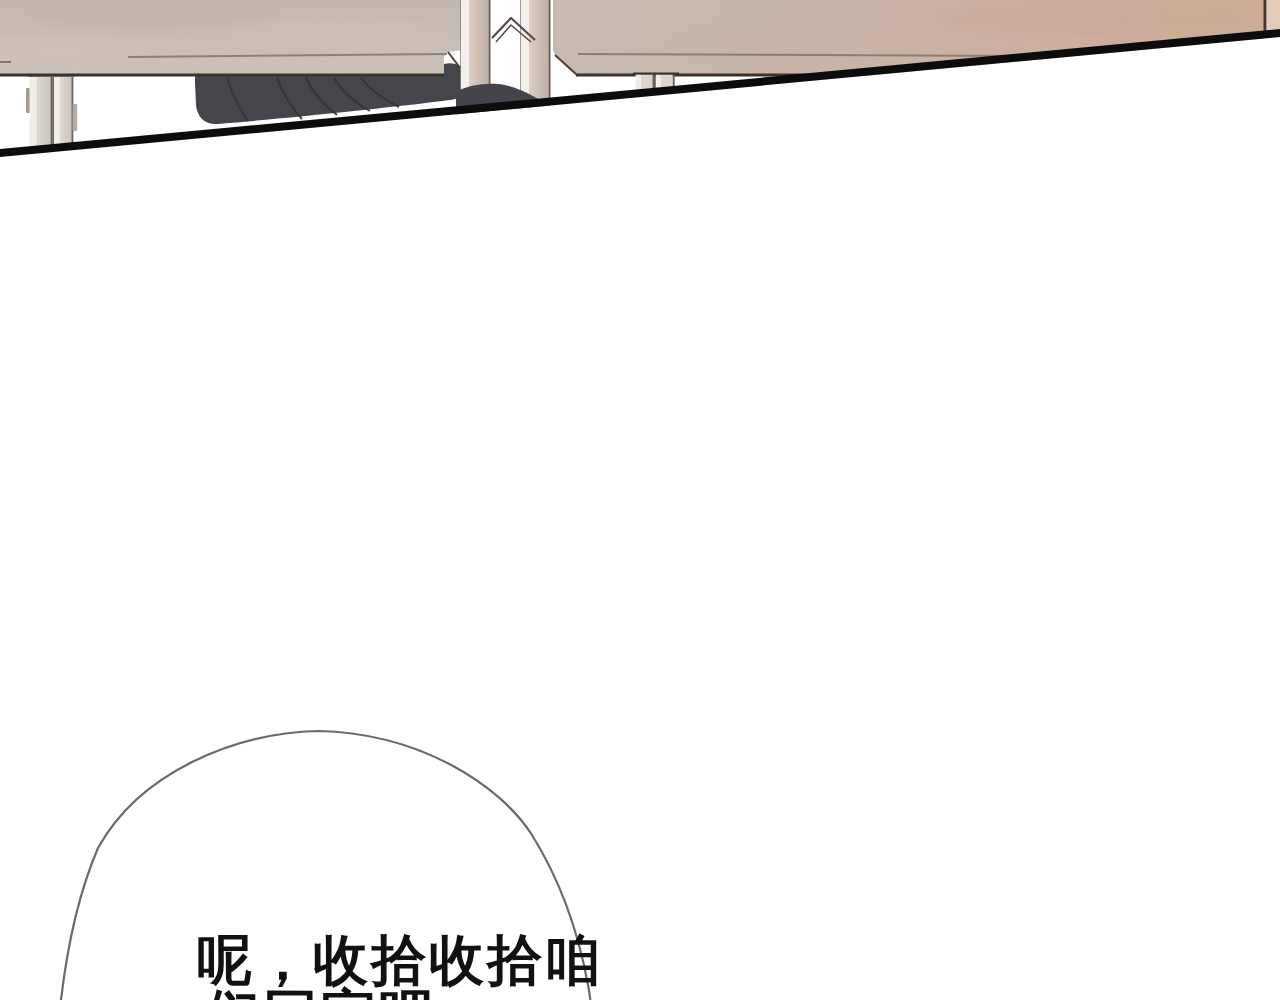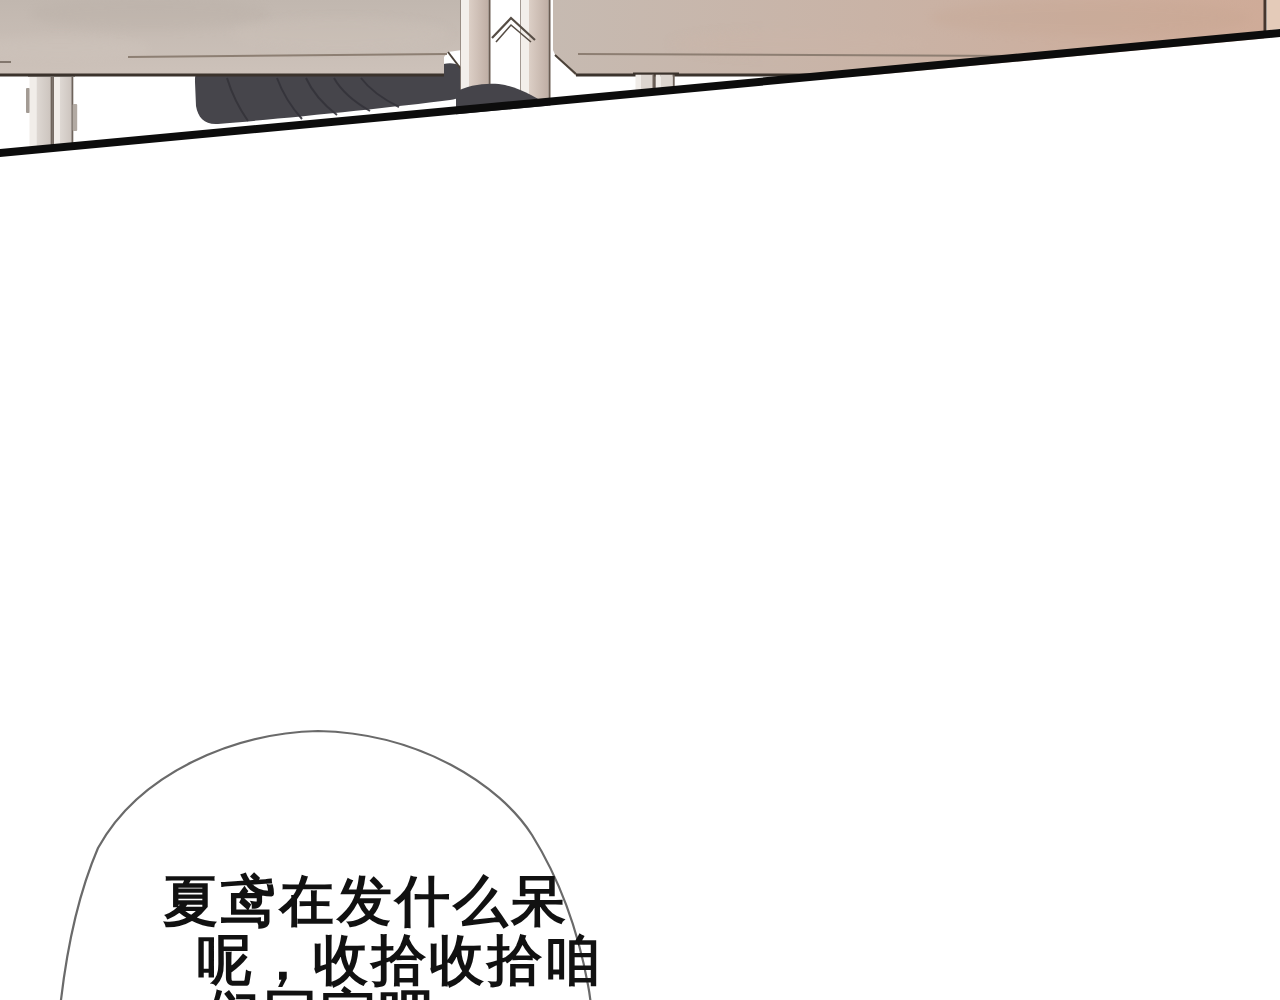--- a/index.html
+++ b/index.html
@@ -166,17 +166,16 @@
 
     <path d="M318,731
              C 235,733 140,772 98,848
              C 80,890 68,940 61,1000
              L 58,1060 L 595,1060
              C 593,1020 591,1000 588,985
              C 578,930 560,880 532,835
              C 500,785 420,733 318,731 Z" fill="#ffffff" stroke="#6a6a6a" stroke-width="2.2"></path>
   </svg>
 
-  <div class="bubble-text l1">夏鸢在发什么呆</div>
   <div class="bubble-text l2">呢，收拾收拾咱</div>
   <div class="bubble-text l3">们回家吧</div>
 
 </div>
 
 </body></html>

